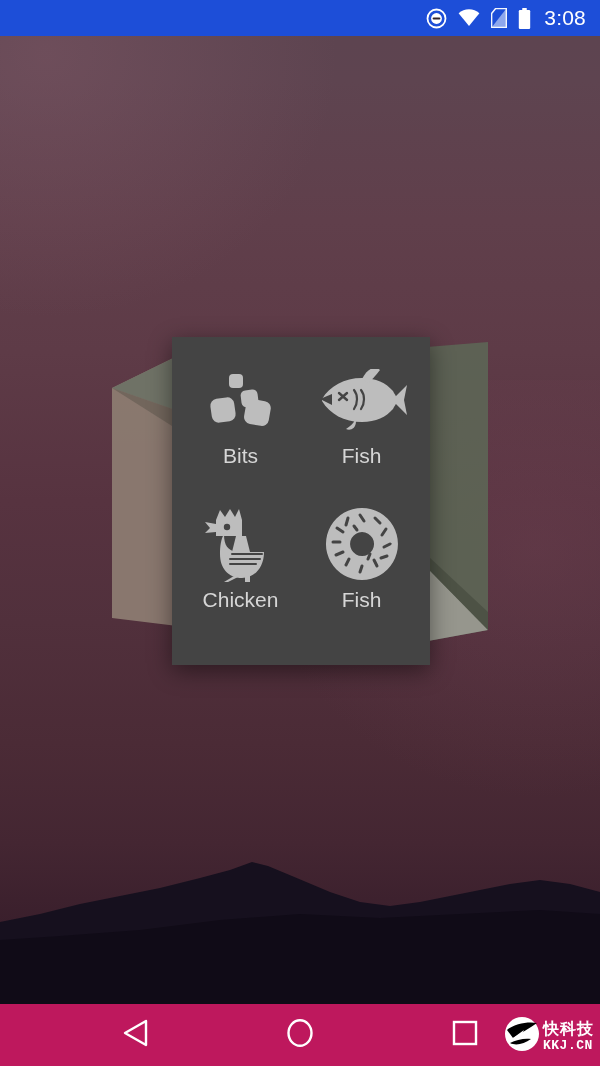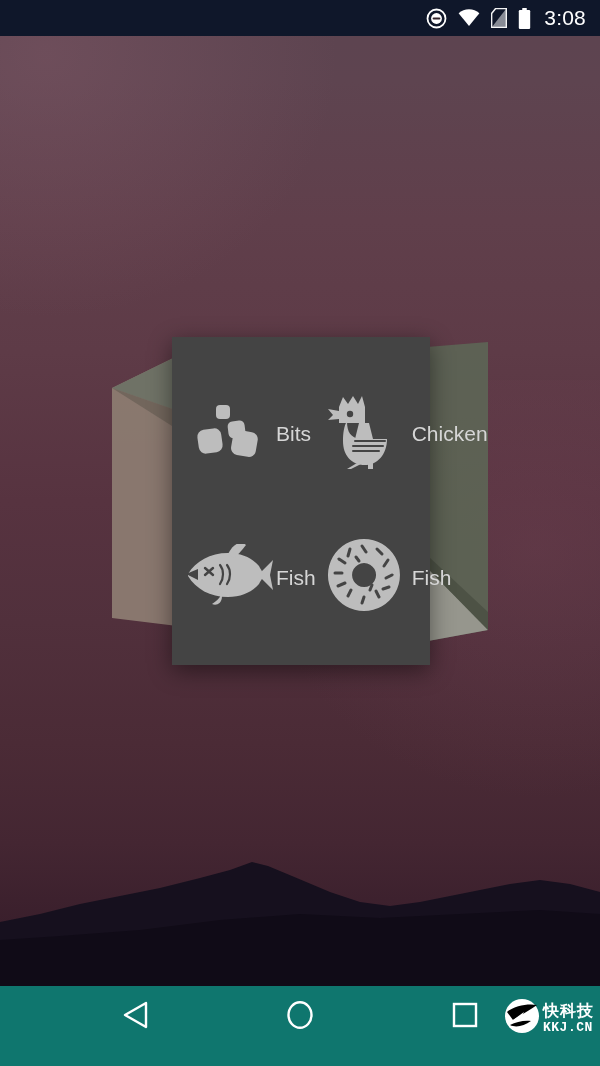--- a/index.html
+++ b/index.html
@@ -61,21 +61,21 @@
     position: absolute;
     left: 90px; top: 330px;
     width: 420px; height: 340px;
   }
 
   
   #statusbar {
     position: absolute;
     left: 0; top: 0;
     width: 600px; height: 36px;
-    background: #0f172a;
+    background: #1d4ed8;
     display: flex;
     align-items: center;
     justify-content: flex-end;
     padding-right: 14px;
     box-sizing: border-box;
   }
   #statusbar .sb-icon {
     display: inline-flex;
     align-items: center;
     justify-content: center;
@@ -105,21 +105,21 @@
     display: grid;
     grid-template-columns: 1fr 1fr;
     grid-template-rows: 1fr 1fr;
     width: 100%;
     height: 100%;
     padding: 22px 8px 18px 8px;
     box-sizing: border-box;
   }
   .food-item {
     display: flex;
-    flex-direction: row;
+    flex-direction: column;
     align-items: center;
     justify-content: flex-start;
     cursor: pointer;
   }
   .food-item .icon-wrap {
     width: 96px;
     height: 82px;
     display: flex;
     align-items: center;
     justify-content: center;
@@ -129,22 +129,22 @@
     font-size: 21px;
     line-height: 1;
     margin-top: 4px;
     font-family: "Liberation Sans", sans-serif;
   }
 
   
   #navbar {
     position: absolute;
     left: 0; bottom: 0;
-    width: 600px; height: 80px;
-    background: #0f766e;
+    width: 600px; height: 62px;
+    background: #be185d;
   }
   #navbar .nav-btn {
     position: absolute;
     top: 0;
     height: 62px;
     width: 90px;
     display: flex;
     align-items: center;
     justify-content: center;
     cursor: pointer;
@@ -224,49 +224,20 @@
             <rect x="36" y="20" width="17" height="17" rx="5" fill="#bdbdbd" transform="rotate(-7 44 28)"></rect>
             <rect x="6" y="28" width="24" height="24" rx="7" fill="#bdbdbd" transform="rotate(-8 18 40)"></rect>
             <rect x="40" y="30" width="25" height="25" rx="7" fill="#bdbdbd" transform="rotate(10 52 42)"></rect>
           </svg>
         </span>
         <span class="food-label">Bits</span>
       </div>
 
       <div class="food-item">
         <span class="icon-wrap">
-          <svg width="78" height="76" viewBox="0 0 78 76">
-
-            <path d="M14 14 L18 4 L23 11 L28 3 L33 11 L37 3 L40 14 Z" fill="#bdbdbd"></path>
-
-            <path d="M14 14 L40 14 L40 30 L14 30 Z" fill="#bdbdbd"></path>
-
-            <path d="M22 28 C22 40 26 44 34 46 L62 46 C62 62 52 72 40 72
-                     C26 72 18 62 18 48 C18 40 19 33 22 28 Z" fill="#bdbdbd"></path>
-            <path d="M34 30 L44 30 L48 46 L30 46 Z" fill="#bdbdbd"></path>
-
-            <path d="M14 18 L3 16 L8 22 L3 27 L14 26 Z" fill="#bdbdbd"></path>
-
-            <circle cx="25" cy="21" r="3.2" fill="#444444"></circle>
-
-            <g stroke="#444444" stroke-width="2" stroke-linecap="round">
-              <line x1="30" y1="48" x2="60" y2="48"></line>
-              <line x1="28" y1="53" x2="58" y2="53"></line>
-              <line x1="28" y1="58" x2="54" y2="58"></line>
-            </g>
-
-            <path d="M32 70 L22 76 L26 76 L36 71 Z" fill="#bdbdbd"></path>
-            <rect x="43" y="68" width="5" height="10" fill="#bdbdbd"></rect>
-          </svg>
-        </span>
-        <span class="food-label">Chicken</span>
-      </div>
-
-      <div class="food-item">
-        <span class="icon-wrap">
           <svg width="92" height="62" viewBox="0 0 92 62">
 
             <path d="M6 30 C14 17 28 9 46 9 C60 9 70 14 77 22 L78 24
                      C82 30 82 32 78 38 L77 40 C70 48 60 53 46 53 C28 53 14 45 6 32 Z" fill="#bdbdbd"></path>
 
             <path d="M46 10 C52 -2 60 -3 64 1 C60 6 56 11 52 14 Z" fill="#bdbdbd"></path>
 
             <path d="M40 52 C40 60 34 62 30 60 C34 57 37 55 39 51 Z" fill="#bdbdbd"></path>
 
             <path d="M76 31 L91 16 L88 31 L91 46 Z" fill="#bdbdbd"></path>
@@ -278,20 +249,49 @@
               <line x1="31" y1="24" x2="23" y2="31"></line>
             </g>
 
             <g stroke="#444444" stroke-width="2.2" fill="none" stroke-linecap="round">
               <path d="M38 21 C42 26 42 34 38 40"></path>
               <path d="M45 21 C49 26 49 34 45 40"></path>
             </g>
           </svg>
         </span>
         <span class="food-label">Fish</span>
+      </div>
+
+      <div class="food-item">
+        <span class="icon-wrap">
+          <svg width="78" height="76" viewBox="0 0 78 76">
+
+            <path d="M14 14 L18 4 L23 11 L28 3 L33 11 L37 3 L40 14 Z" fill="#bdbdbd"></path>
+
+            <path d="M14 14 L40 14 L40 30 L14 30 Z" fill="#bdbdbd"></path>
+
+            <path d="M22 28 C22 40 26 44 34 46 L62 46 C62 62 52 72 40 72
+                     C26 72 18 62 18 48 C18 40 19 33 22 28 Z" fill="#bdbdbd"></path>
+            <path d="M34 30 L44 30 L48 46 L30 46 Z" fill="#bdbdbd"></path>
+
+            <path d="M14 18 L3 16 L8 22 L3 27 L14 26 Z" fill="#bdbdbd"></path>
+
+            <circle cx="25" cy="21" r="3.2" fill="#444444"></circle>
+
+            <g stroke="#444444" stroke-width="2" stroke-linecap="round">
+              <line x1="30" y1="48" x2="60" y2="48"></line>
+              <line x1="28" y1="53" x2="58" y2="53"></line>
+              <line x1="28" y1="58" x2="54" y2="58"></line>
+            </g>
+
+            <path d="M32 70 L22 76 L26 76 L36 71 Z" fill="#bdbdbd"></path>
+            <rect x="43" y="68" width="5" height="10" fill="#bdbdbd"></rect>
+          </svg>
+        </span>
+        <span class="food-label">Chicken</span>
       </div>
 
       <div class="food-item">
         <span class="icon-wrap">
           <svg width="76" height="76" viewBox="0 0 76 76">
             <path d="M38 2 A36 36 0 1 1 37.9 2 Z M38 26 A12 12 0 1 0 38.1 26 Z" fill="#bdbdbd" fill-rule="evenodd"></path>
             <g stroke="#444444" stroke-width="3" stroke-linecap="round">
               <line x1="36" y1="9" x2="40" y2="15"></line>
               <line x1="24" y1="12" x2="22" y2="19"></line>
               <line x1="51" y1="12" x2="56" y2="17"></line>

